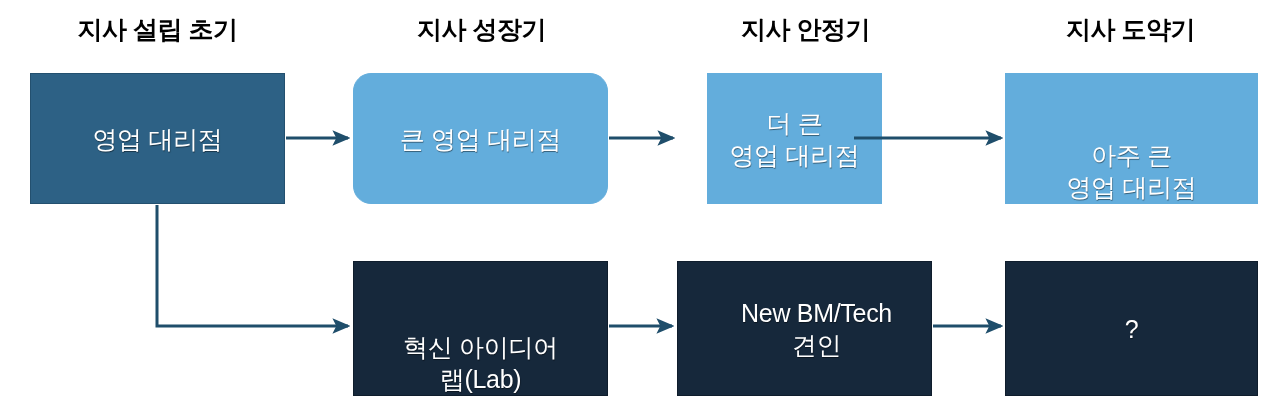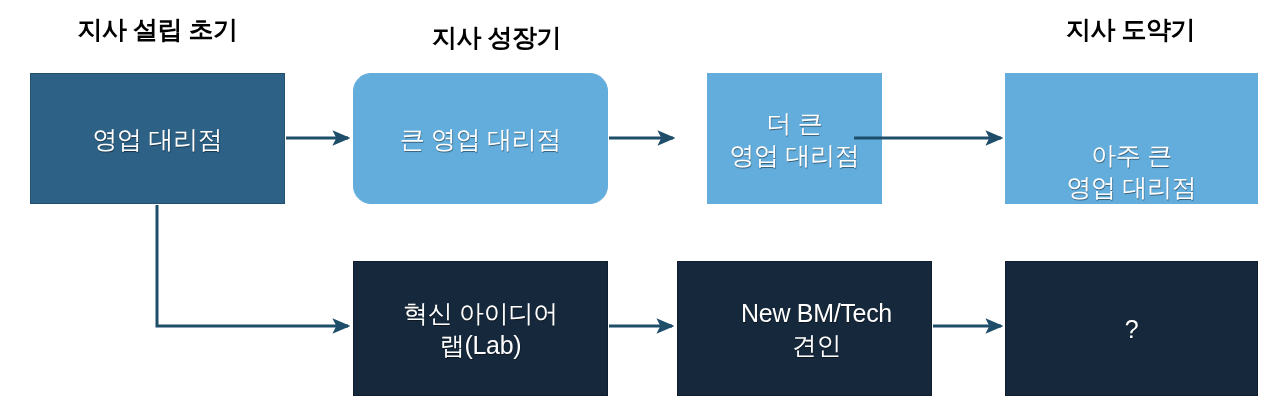--- a/index.html
+++ b/index.html
@@ -79,22 +79,23 @@
     display: block;
   }
 </style>
 </head>
 <body>
 
 <div id="canvas">
 
   <div class="stage-header" style="left:30px; width:255px;">지사 설립 초기</div>
 
-  <div class="stage-header" style="left:369px; width:255px;margin-top:8px;">지사 성장기</div>
+  <div class="stage-header" style="left:354px; width:255px;">지사 성장기</div>
 
+  <div class="stage-header" style="left:678px; width:255px;">지사 안정기</div>
 
   <div class="stage-header" style="left:1003px; width:255px;">지사 도약기</div>
 
   <div class="box primary-dark" style="left:30px; top:73px; width:255px; height:131px;">
     <span class="box-label">영업 대리점</span>
   </div>
 
   <div class="box primary-light" style="left:353px; top:73px; width:255px; height:131px;border-radius:18px;">
     <span class="box-label">큰 영업 대리점</span>
   </div>
@@ -102,21 +103,21 @@
   <div class="box primary-light" style="left:707px; top:73px; width:175px; height:131px;">
     <span class="box-label">더 큰
 영업 대리점</span>
   </div>
 
   <div class="box primary-light" style="left:1005px; top:73px; width:253px; height:131px;align-items:flex-end;">
     <span class="box-label">아주 큰
 영업 대리점</span>
   </div>
 
-  <div class="box navy" style="left:353px; top:261px; width:255px; height:135px;">
+  <div class="box navy" style="left:353px; top:261px; width:255px; height:135px;align-items:flex-end;">
     <span class="box-label">혁신 아이디어
 랩(Lab)</span>
   </div>
 
   <div class="box navy" style="left:677px; top:261px; width:255px; height:135px;padding-left:24px;">
     <span class="box-label">New BM/Tech
 견인</span>
   </div>
 
   <div class="box navy" style="left:1005px; top:261px; width:253px; height:135px;">

